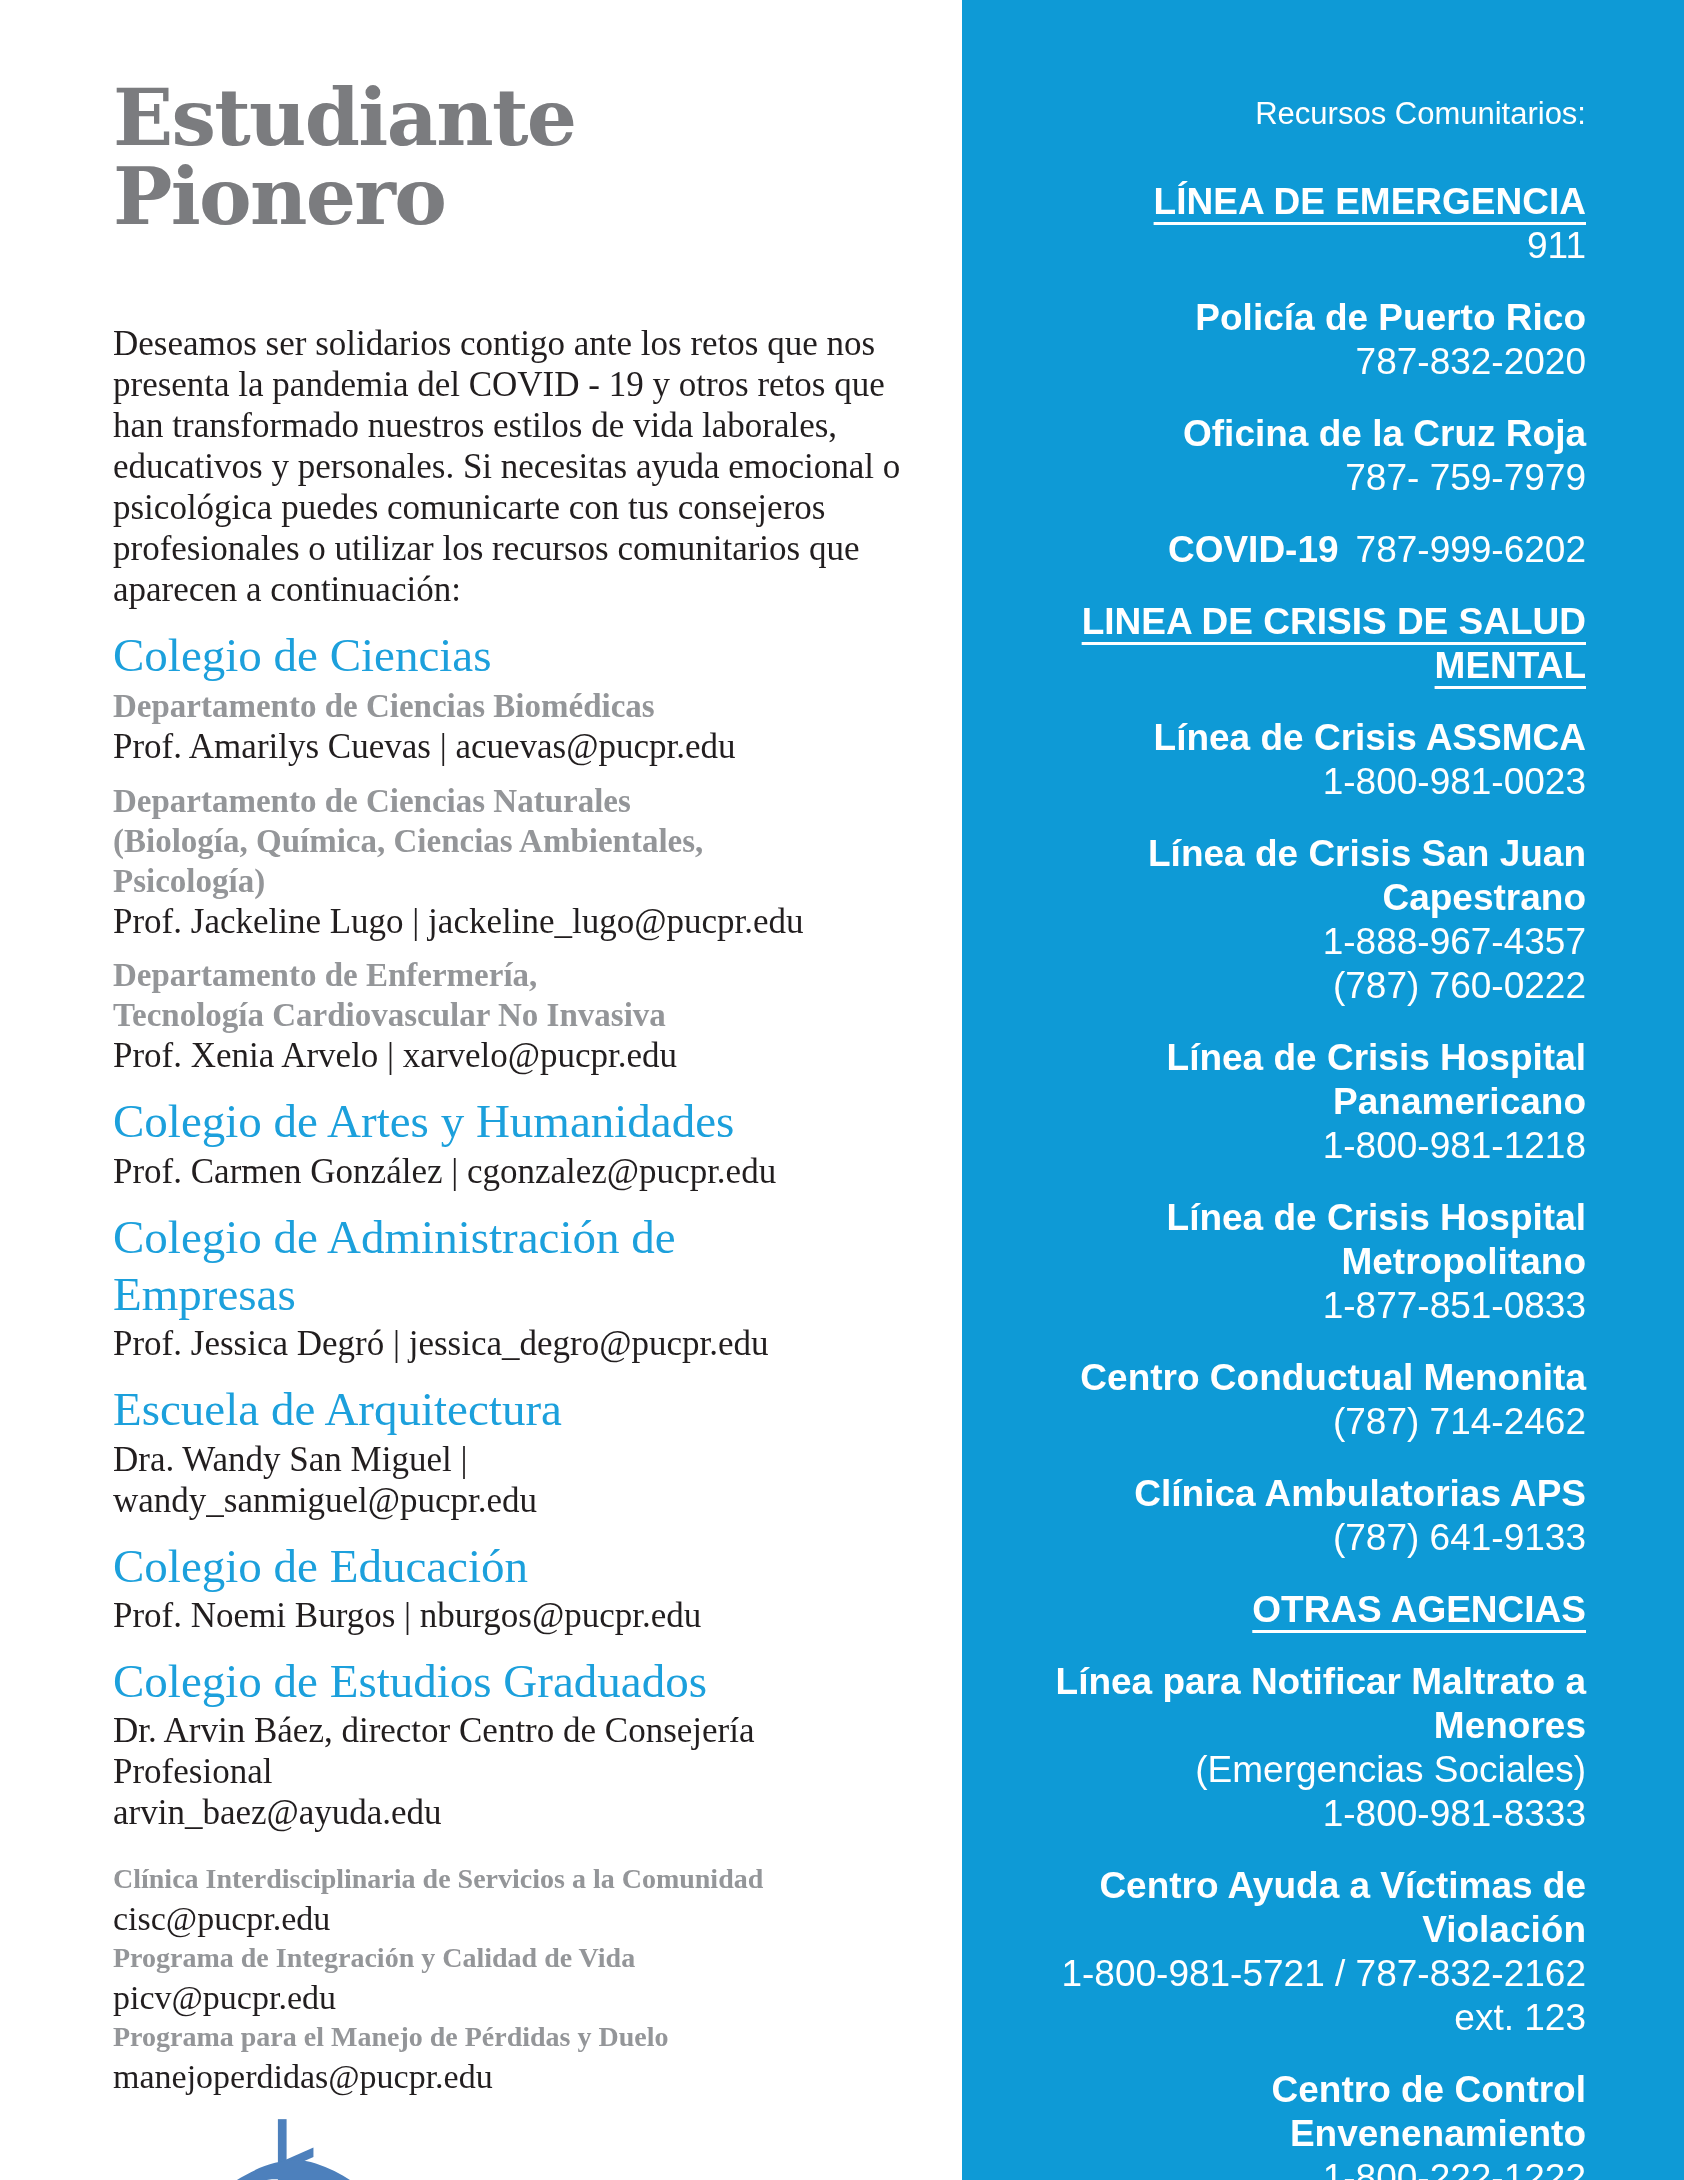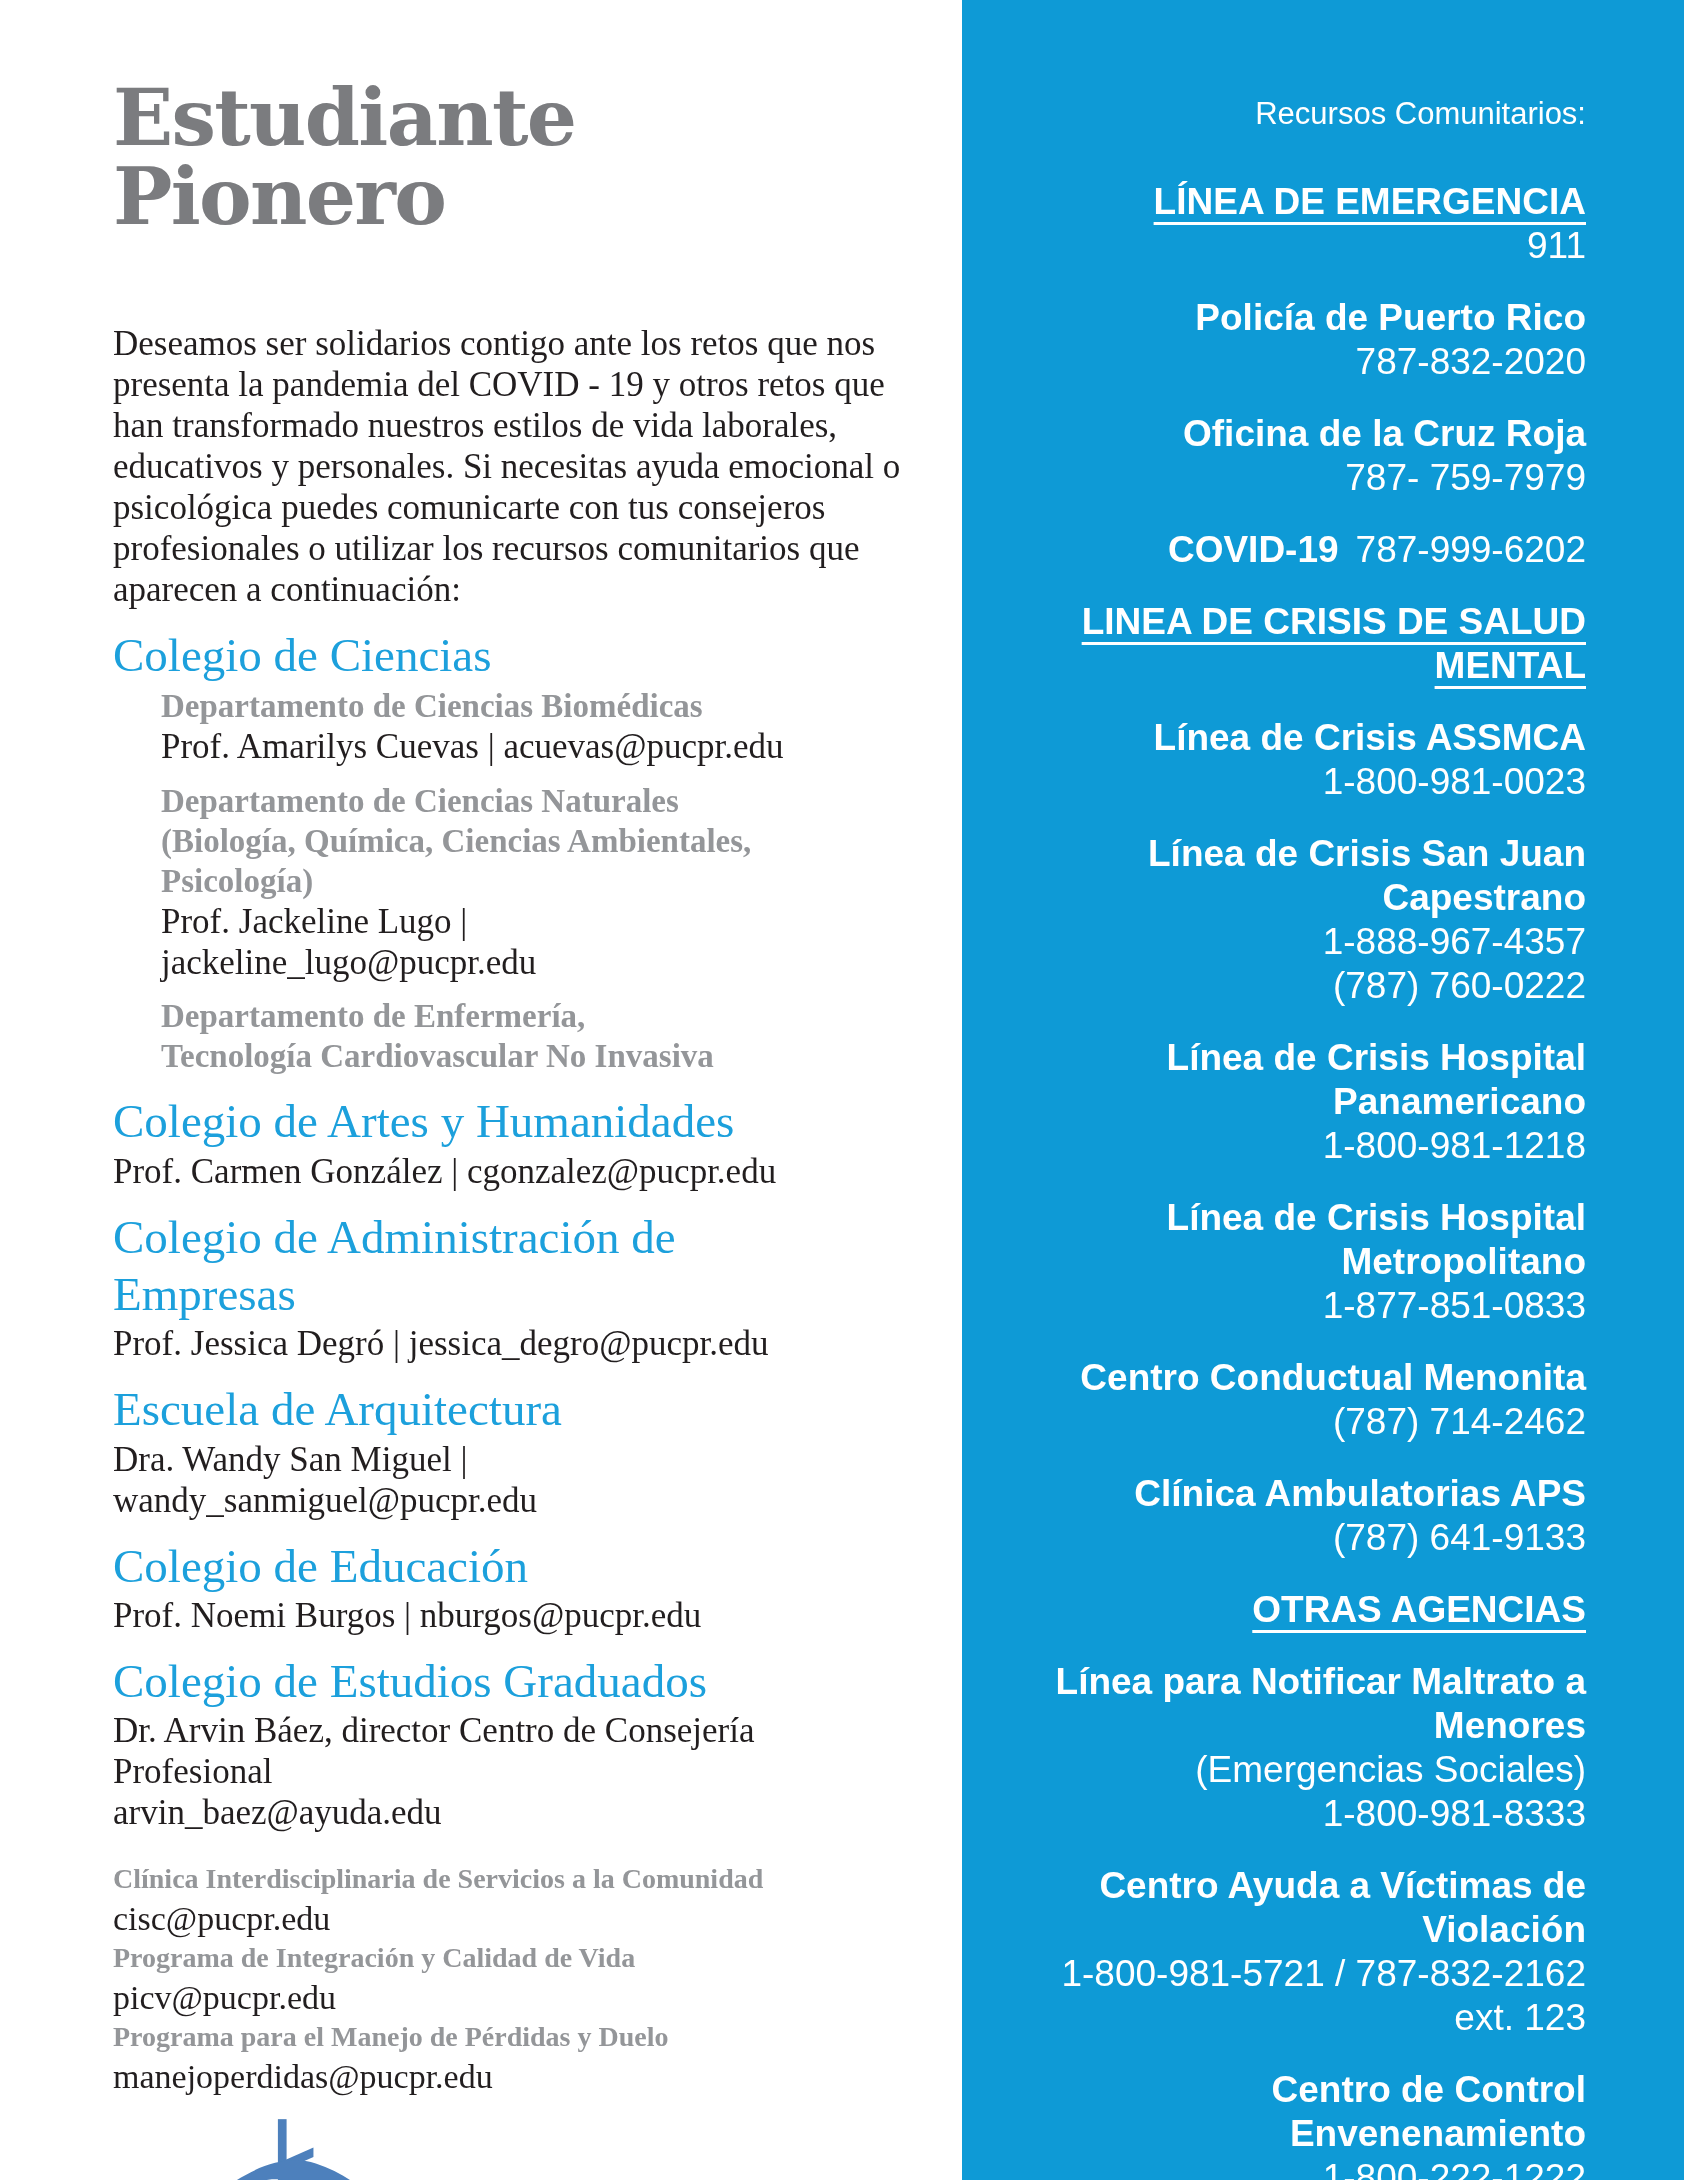--- a/index.html
+++ b/index.html
@@ -12,21 +12,21 @@
   .page-title{
     margin:78px 0 0 113px;font-family:"DejaVu Serif",serif;
     font-size:79px;line-height:1;letter-spacing:-1.7px;
     color:var(--title-gray,#7B7C7F);
   }
   .intro{margin:87px 43px 0 113px;font-size:35px;line-height:41px;color:var(--ink,#221E1F);}
   .intro div{white-space:nowrap;}
   .sections{margin-left:113px;}
   .section{margin-top:17px;}
   .section-heading{font-size:47px;line-height:1.22;color:var(--heading-blue,#1CA0DC);}
-  .group{margin-top:13.6px;margin-left:48px;}
+  .group{margin-top:13.6px;}
   .group.first{margin-top:1.7px;}
   .dept{font-size:33px;line-height:40px;font-weight:bold;color:var(--sub-gray,#949699);}
   .contact{font-size:35px;line-height:41px;color:var(--ink,#221E1F);}
   .programs{margin:27px 0 0 113px;}
   .program-name{font-size:28px;line-height:38px;font-weight:bold;color:var(--sub-gray,#949699);}
   .program-email{font-size:34px;line-height:41px;color:var(--ink,#221E1F);}
   
   .logo{margin:19px 0 0 102px;width:400px;}
   .logo svg{display:block;margin-left:3.4px;}
   .logo-text1{
@@ -87,20 +87,21 @@
         <div class="contact">Prof. Amarilys Cuevas  |  acuevas@pucpr.edu</div>
       </div>
       <div class="group">
         <div class="dept">Departamento de Ciencias Naturales</div>
         <div class="dept">(Biología, Química, Ciencias Ambientales, Psicología)</div>
         <div class="contact">Prof. Jackeline Lugo  |  jackeline_lugo@pucpr.edu</div>
       </div>
       <div class="group">
         <div class="dept">Departamento de Enfermería,</div>
         <div class="dept">Tecnología Cardiovascular No Invasiva</div>
+        <div class="contact">Prof. Xenia Arvelo | xarvelo@pucpr.edu</div>
       </div>
     </div>
 
     <div class="section">
       <div class="section-heading">Colegio de Artes y Humanidades</div>
       <div class="contact">Prof. Carmen González  |  cgonzalez@pucpr.edu</div>
     </div>
 
     <div class="section">
       <div class="section-heading">Colegio de Administración de Empresas</div>

